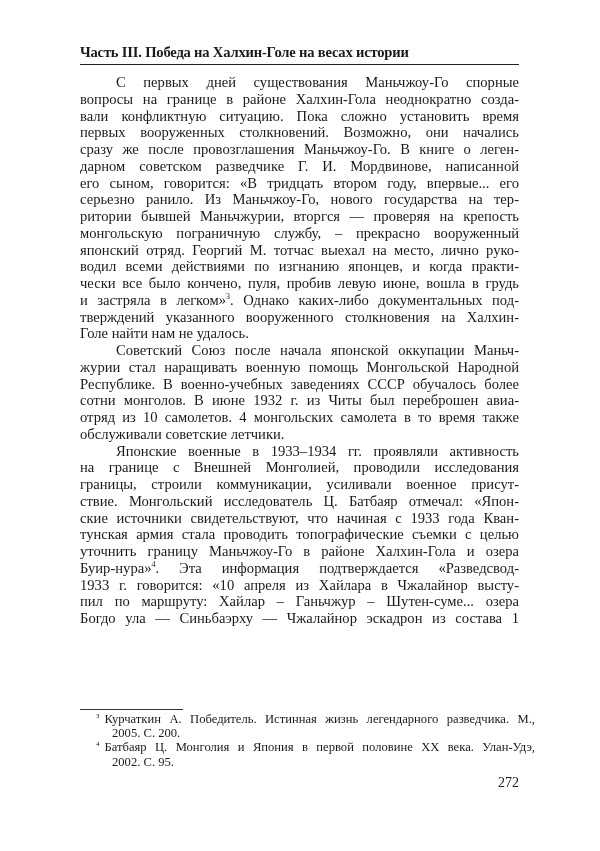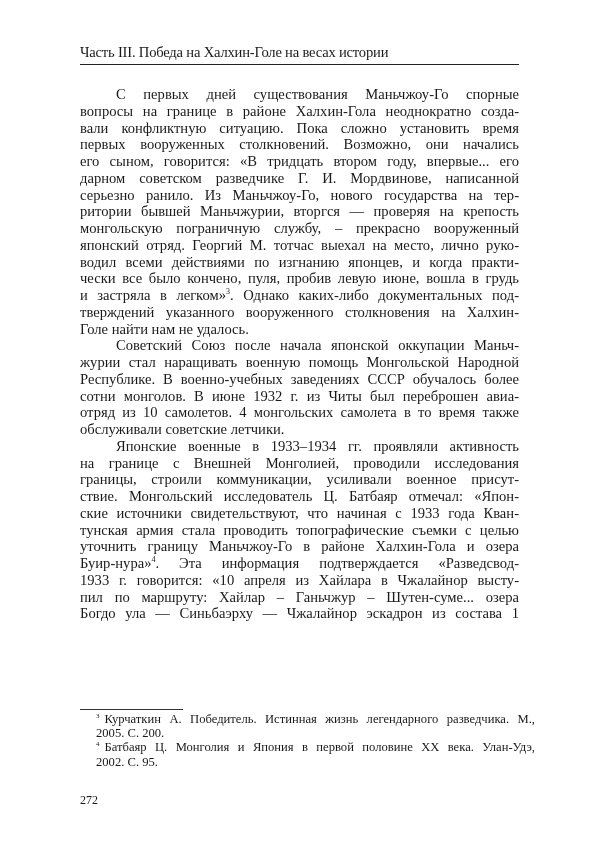--- a/index.html
+++ b/index.html
@@ -1,52 +1,53 @@
 <!DOCTYPE html>
 <html><head>
 <meta charset="utf-8">
 <style>
   html, body { margin: 0; padding: 0; background: #ffffff; }
   body { width: 600px; height: 851px; position: relative; overflow: hidden;
          font-family: "Liberation Serif", "DejaVu Serif", serif; color: #1a1a1a; }
   .page { position: absolute; left: 80px; top: 0; width: 439px; }
   .running-head { position: absolute; top: 44px; left: 0; width: 439px;
-                  font-weight: normal; font-size: 14.6px; letter-spacing: -0.2px;
+                  font-weight: bold; font-size: 14.6px; letter-spacing: -0.2px;
                   padding-bottom: 3px; border-bottom: 1.3px solid #222; white-space: nowrap; }
   .body-text { position: absolute; top: 74px; left: 0; width: 439px;
-               font-size: 14.6px; line-height: 16.75px; margin-top: 12px; }
+               font-size: 14.6px; line-height: 16.75px; }
   .line { display: block; text-align: justify; text-align-last: justify; white-space: nowrap; }
   .line.last { text-align-last: left; }
   .line.indent { padding-left: 36px; }
   sup { font-size: 8px; line-height: 0; vertical-align: 6px; }
   .fn-rule { position: absolute; top: 709px; left: 0; width: 103px; border-top: 1px solid #333; }
   .footnotes { position: absolute; top: 712px; left: 16px; width: 439px;
                font-size: 12.6px; line-height: 14.2px; }
   .fn .line { text-align-last: justify; }
-  .fn .line.last { text-align-last: left; }
+  .fn .line.last { text-align-last: left; margin-left: 16px; }
   .fn sup { font-size: 7px; vertical-align: 5px; margin-right: 5px; }
-  .page-number { position: absolute; top: 793px; left: 0; width: 439px; text-align: left;
-                 font-size: 12px; }
+  .page-number { position: absolute; top: 775px; left: 0; width: 439px; text-align: right;
+                 font-size: 14px; }
 </style>
 </head>
 <body>
 
 <div class="page">
 
   <div class="running-head">Часть III. Победа на Халхин-Голе на весах истории</div>
 
   <div class="body-text">
 
     <div class="para">
       <span class="line indent">С первых дней существования Маньчжоу-Го спорные</span>
       <span class="line">вопросы на границе в районе Халхин-Гола неоднократно созда-</span>
       <span class="line">вали конфликтную ситуацию. Пока сложно установить время</span>
       <span class="line">первых вооруженных столкновений. Возможно, они начались</span>
+      <span class="line">сразу же после провозглашения Маньчжоу-Го. В книге о леген-</span>
+      <span class="line">дарном советском разведчике Г. И. Мордвинове, написанной</span>
       <span class="line">его сыном, говорится: «В тридцать втором году, впервые... его</span>
-      <span class="line">дарном советском разведчике Г. И. Мордвинове, написанной</span>
       <span class="line">серьезно ранило. Из Маньчжоу-Го, нового государства на тер-</span>
       <span class="line">ритории бывшей Маньчжурии, вторгся — проверяя на крепость</span>
       <span class="line">монгольскую пограничную службу, – прекрасно вооруженный</span>
       <span class="line">японский отряд. Георгий М. тотчас выехал на место, лично руко-</span>
       <span class="line">водил всеми действиями по изгнанию японцев, и когда практи-</span>
       <span class="line">чески все было кончено, пуля, пробив левую июне, вошла в грудь</span>
       <span class="line"><span>и застряла в легком»</span><sup>3</sup><span>. Однако каких-либо документальных под-</span></span>
       <span class="line">тверждений указанного вооруженного столкновения на Халхин-</span>
       <span class="line last">Голе найти нам не удалось.</span>
     </div>

